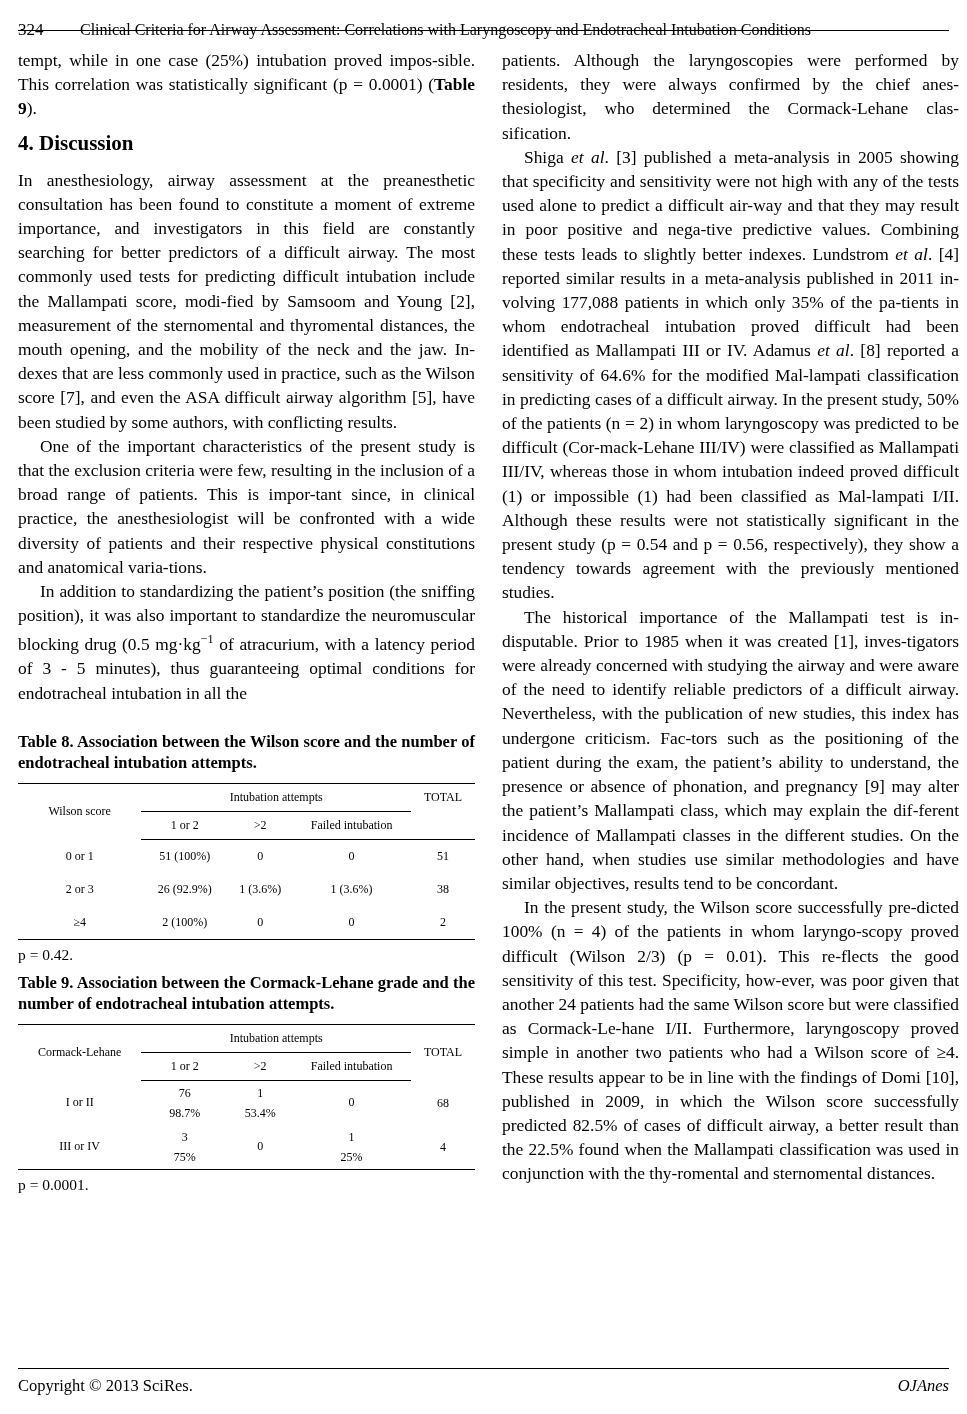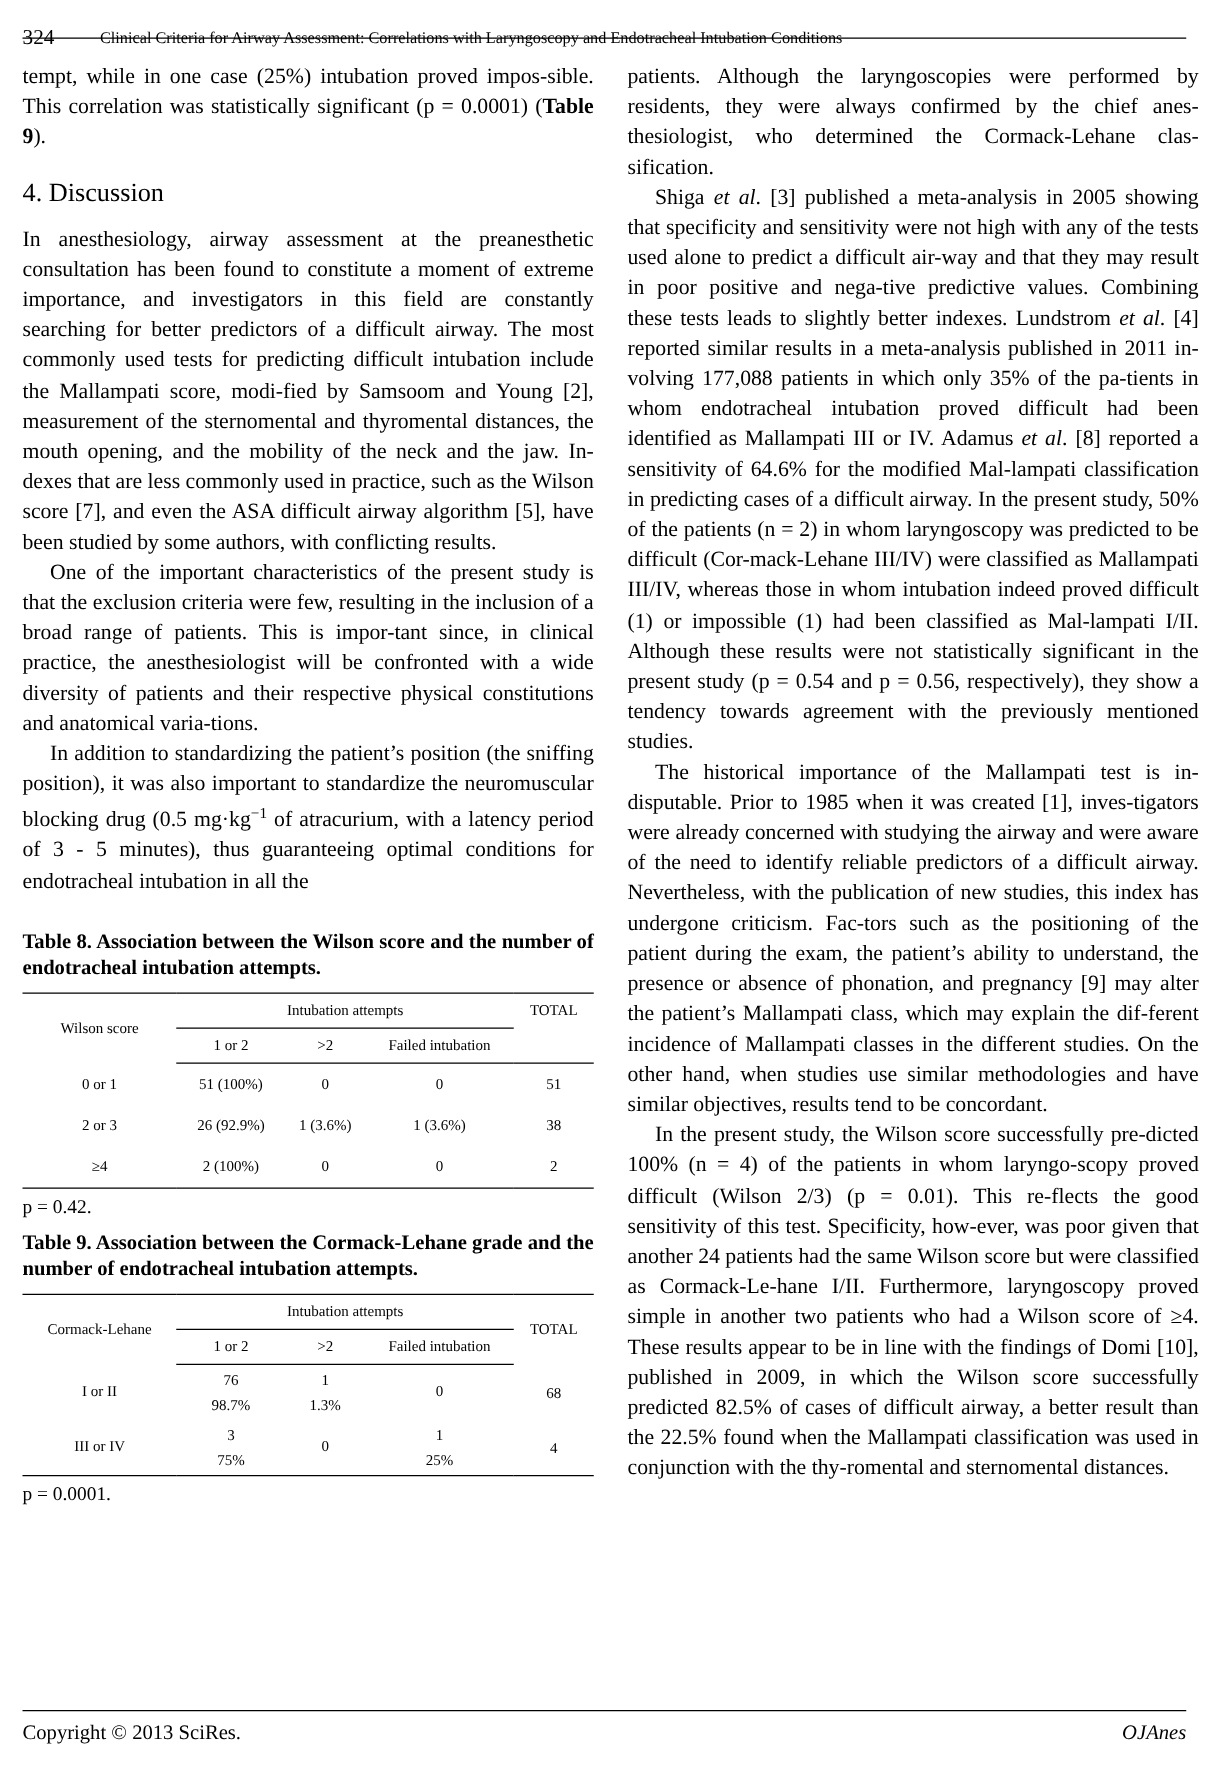--- a/index.html
+++ b/index.html
@@ -33,21 +33,21 @@
     display: flex;
     align-items: flex-end;
   }
   .runhead-page {
     font-size: 17px;
     line-height: 20px;
     width: 62px;
     flex: 0 0 62px;
   }
   .runhead-title {
-    font-size: 13px;
+    font-size: 16px;
     line-height: 20px;
     white-space: nowrap;
   }
   .runhead-rule {
     position: absolute;
     top: 30px;
     left: 18px;
     right: 18px;
     border-bottom: 1.6px solid #000;
   }
@@ -71,24 +71,24 @@
     margin: 0;
     font-size: 17.4px;
     line-height: 24.2px;
     text-align: justify;
     text-justify: inter-word;
     hyphens: manual;
   }
   p.indent { text-indent: 22px; }
 
   h2.section {
-    margin: 20px 0 12px 0;
+    margin: 9px 0 12px 0;
     font-size: 21px;
     line-height: 26px;
-    font-weight: normal;
+    font-weight: bold;
   }
 
   .spacer-8  { height: 8px; }
   .spacer-26 { height: 26px; }
 
   
   .tbl-caption {
     font-size: 16.5px;
     line-height: 21px;
     font-weight: bold;
@@ -253,21 +253,21 @@
               <td>Failed intubation</td>
             </tr>
             <tr class="d-row2">
               <td>I or II</td>
               <td>
                 <span class="stack-a">76</span>
                 <span class="stack-b">98.7%</span>
               </td>
               <td>
                 <span class="stack-a">1</span>
-                <span class="stack-b">1.3%</span>
+                <span class="stack-b">53.4%</span>
               </td>
               <td>0</td>
               <td>
                 <span class="stack-a">68</span>
               </td>
             </tr>
             <tr class="d-row2 rule-bot">
               <td>III or IV</td>
               <td>
                 <span class="stack-a">3</span>

